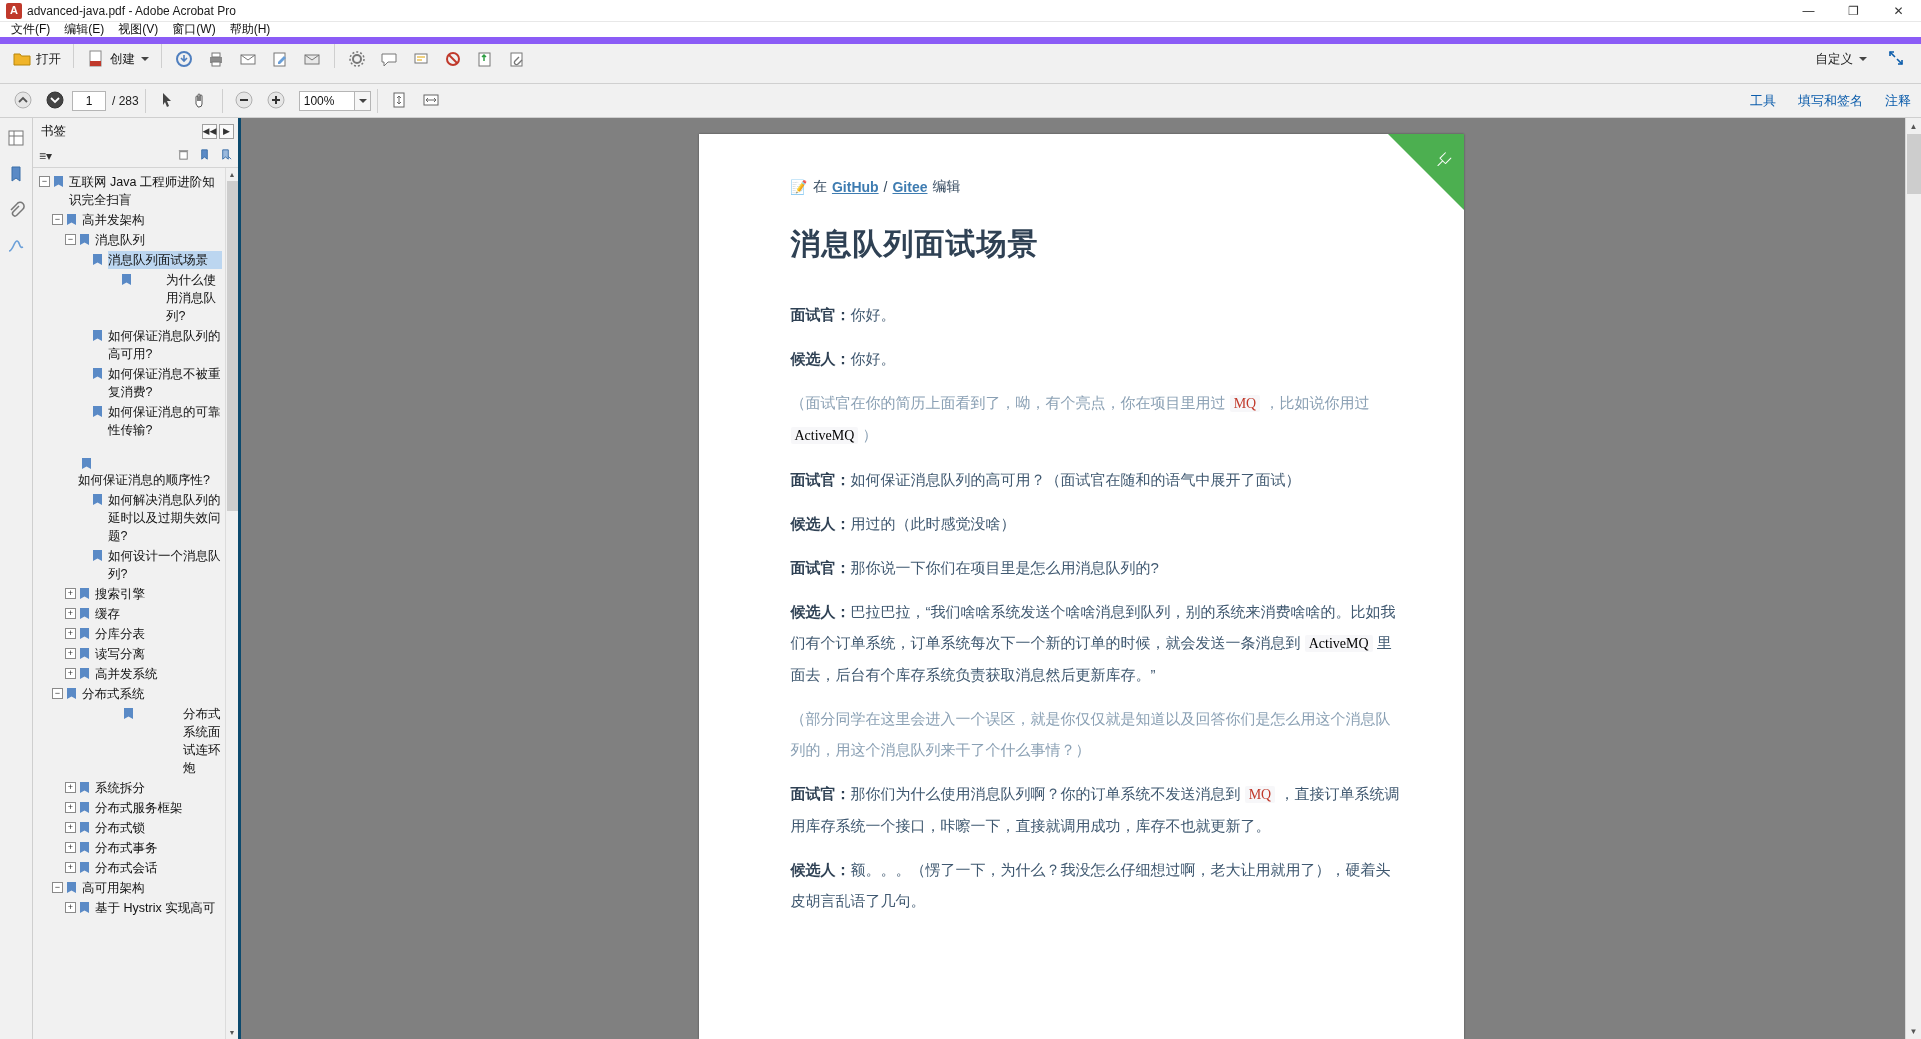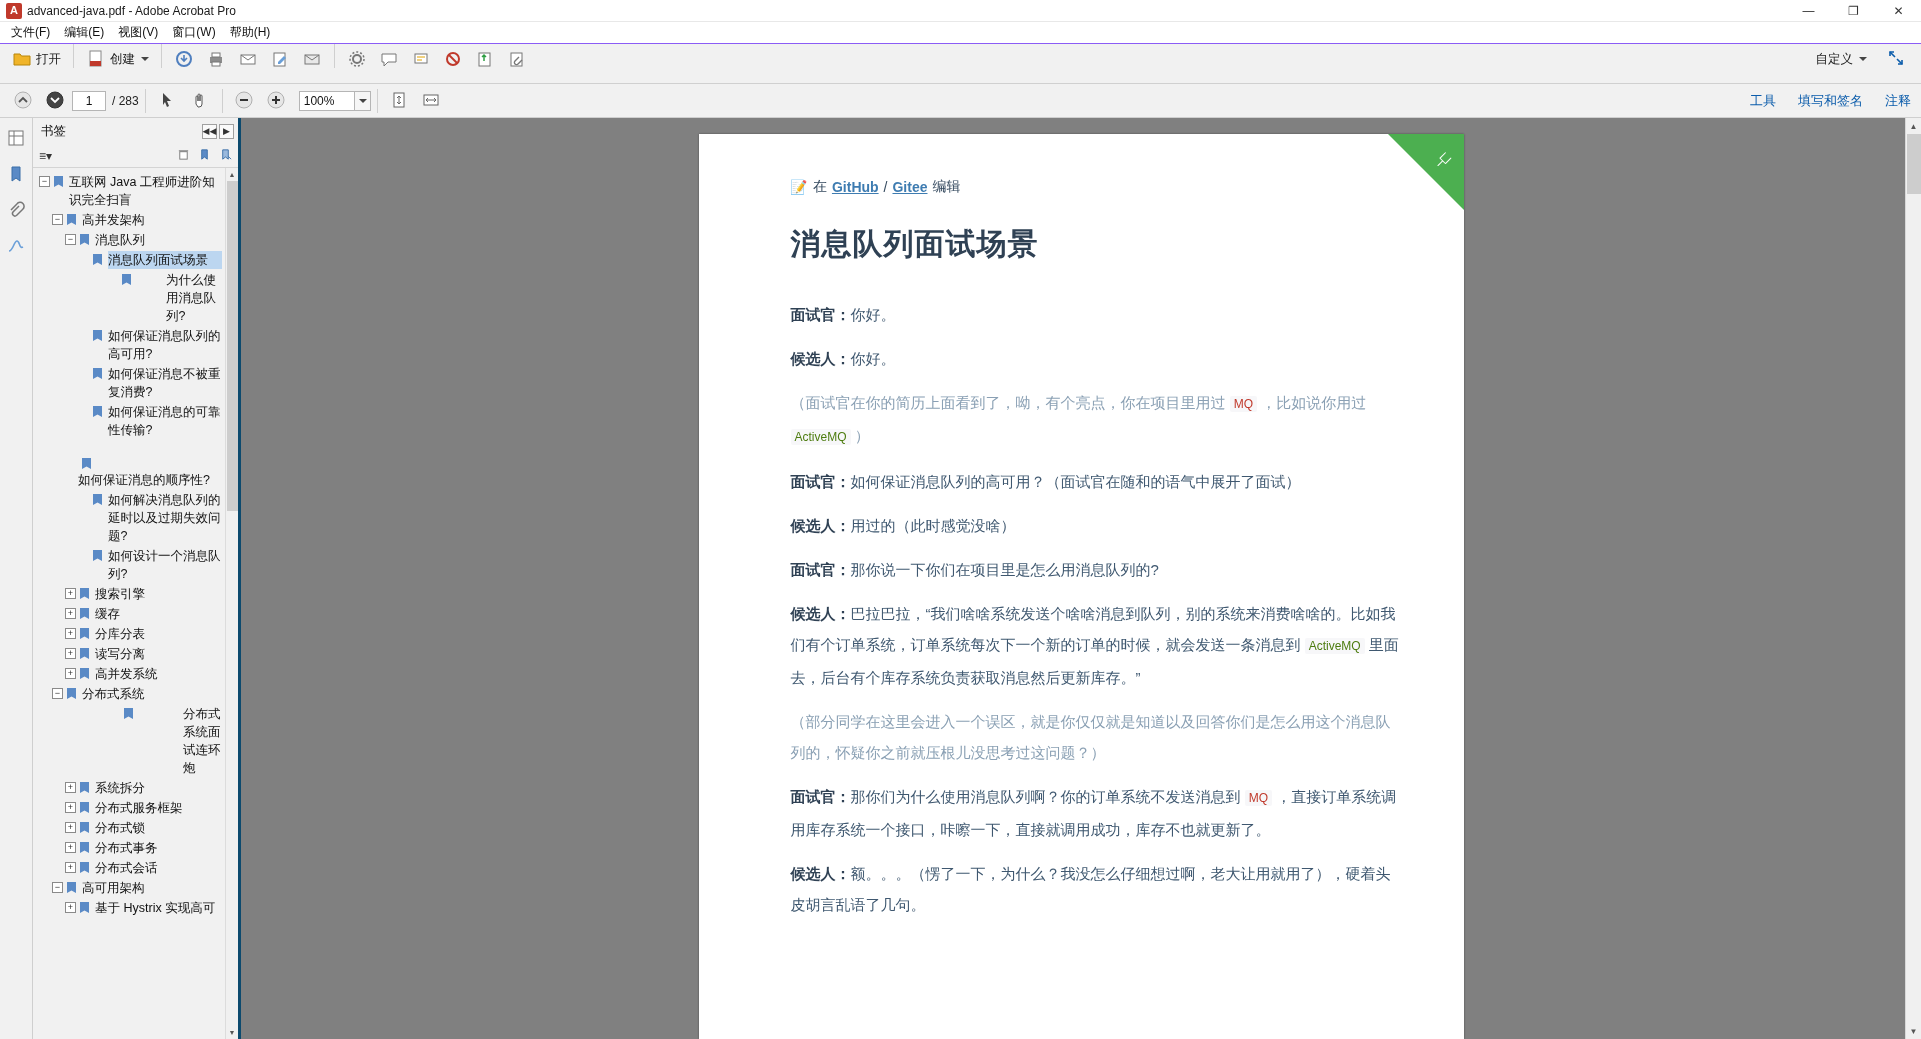--- a/index.html
+++ b/index.html
@@ -58,21 +58,21 @@
     color: #333;
   }
 
   
   .menubar {
     height: 22px;
     background: #ffffff;
     display: flex;
     align-items: center;
     padding-left: 4px;
-    border-bottom: 1px solid #8b5cf6;
+    border-bottom: 7px solid #8b5cf6;
   }
   .menu-item {
     font-size: 12px;
     color: #111;
     padding: 2px 7px;
     white-space: nowrap;
   }
 
   
   .toolbar {
@@ -374,28 +374,28 @@
   }
   .doc p {
     font-size: 15px;
     line-height: 31px;
     margin: 0 0 13px 0;
     color: #3f5870;
   }
   .doc p.muted { color: #8aa0b4; }
   .doc b { color: #2f4154; }
   .code {
-    font-family: Liberation Sans, sans-serif;
-    font-size: 12px;
+    font-family: Liberation Serif, serif;
+    font-size: 14px;
     color: #c0392b;
     background: #f7f7f9;
     padding: 1px 4px;
     border-radius: 2px;
   }
-  .code.green { color: #4d7c0f; }
+  .code.green { color: #000000; }
 
   .vscroll {
     position: absolute;
     right: 0; top: 0; bottom: 0;
     width: 16px;
     background: #f0f0f0;
     border-left: 1px solid #d8d8d8;
   }
   .vscroll .arrow {
     height: 16px;
@@ -849,21 +849,21 @@
         </div>
         <h1>消息队列面试场景</h1>
         <div id="doc-body">
             <p><b>面试官：</b><span>你好。</span></p>
             <p><b>候选人：</b><span>你好。</span></p>
             <p class="muted"><span>（面试官在你的简历上面看到了，呦，有个亮点，你在项目里用过 <span class="code">MQ</span> ，比如说你用过 <span class="code green">ActiveMQ</span> ）</span></p>
             <p><b>面试官：</b><span>如何保证消息队列的高可用？（面试官在随和的语气中展开了面试）</span></p>
             <p><b>候选人：</b><span>用过的（此时感觉没啥）</span></p>
             <p><b>面试官：</b><span>那你说一下你们在项目里是怎么用消息队列的?</span></p>
             <p><b>候选人：</b><span>巴拉巴拉，“我们啥啥系统发送个啥啥消息到队列，别的系统来消费啥啥的。比如我们有个订单系统，订单系统每次下一个新的订单的时候，就会发送一条消息到 <span class="code green">ActiveMQ</span> 里面去，后台有个库存系统负责获取消息然后更新库存。”</span></p>
-            <p class="muted"><span>（部分同学在这里会进入一个误区，就是你仅仅就是知道以及回答你们是怎么用这个消息队列的，怀疑你之前就压根儿没思考过这问题？）</span></p>
+            <p class="muted"><span>（部分同学在这里会进入一个误区，就是你仅仅就是知道以及回答你们是怎么用这个消息队列的，用这个消息队列来干了个什么事情？）</span></p>
             <p><b>面试官：</b><span>那你们为什么使用消息队列啊？你的订单系统不发送消息到 <span class="code">MQ</span> ，直接订单系统调用库存系统一个接口，咔嚓一下，直接就调用成功，库存不也就更新了。</span></p>
             <p><b>候选人：</b><span>额。。。（愣了一下，为什么？我没怎么仔细想过啊，老大让用就用了），硬着头皮胡言乱语了几句。</span></p>
           </div>
       </div>
     </div>
     <div class="vscroll">
       <div class="arrow">▲</div>
       <div class="thumb"></div>
       <div class="arrow" style="position:absolute;bottom:0;left:0;right:0;">▼</div>
     </div>

